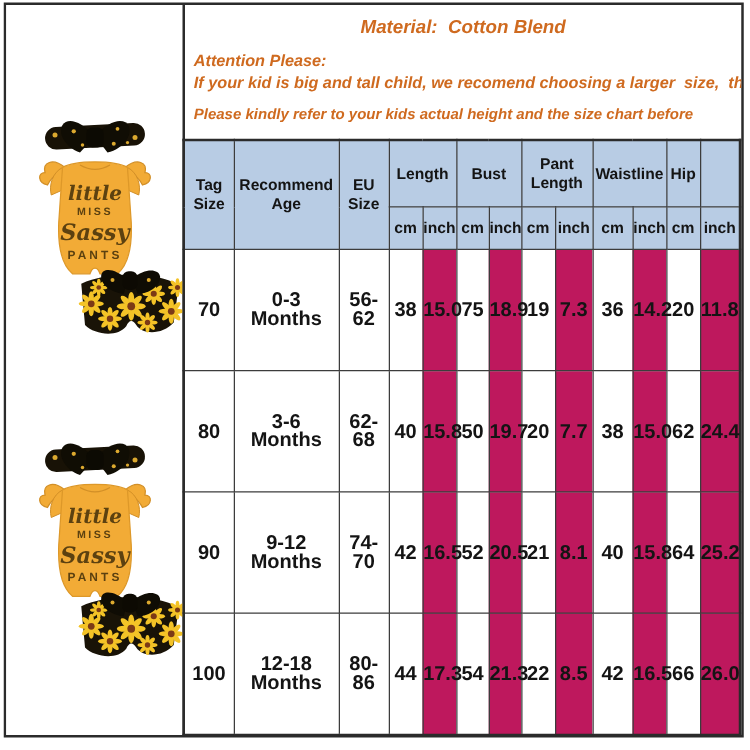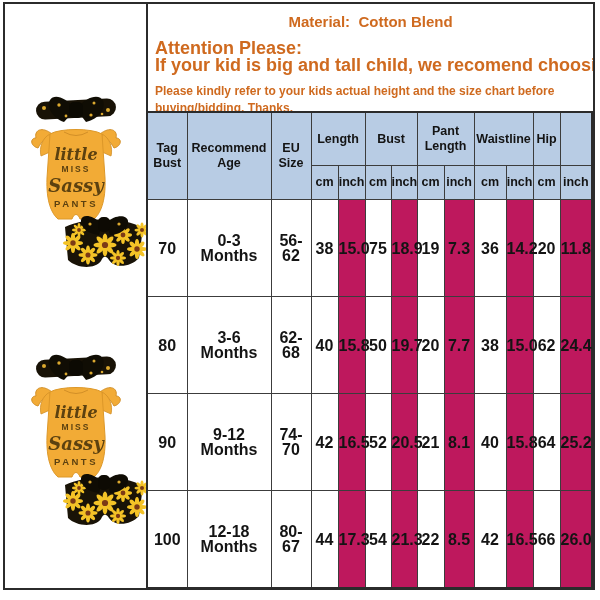--- a/index.html
+++ b/index.html
@@ -3,23 +3,23 @@
 <meta charset="utf-8">
 <style>
   html,body{margin:0;padding:0;background:#ffffff;}
   body{width:600px;height:600px;font-family:"Liberation Sans",sans-serif;-webkit-font-smoothing:antialiased;}
   .page{position:relative;width:600px;height:600px;background:#fff;overflow:hidden;}
   .frame{position:absolute;left:3px;top:2px;width:592px;height:588px;border:2px solid #2b2b2b;box-sizing:border-box;background:#fff;}
   .left-col{position:absolute;left:0;top:0;bottom:0;width:141px;border-right:2px solid #2b2b2b;background:#fff;}
   .photo{position:absolute;left:1px;width:140px;height:192px;}
   .photo.p1{top:84px;}
   .photo.p2{top:342px;}
-  .top-text{position:absolute;left:143px;top:0;width:445px;height:107px;overflow:hidden;color:#cf6a1f;font-weight:bold;}
+  .top-text{position:absolute;left:143px;top:0;width:445px;height:107px;overflow:hidden;color:#cf6a1f;font-weight:bold;font-style:italic;}
   .material{margin-top:9px;text-align:center;font-size:15px;white-space:pre-wrap;}
-  .attn{margin:10px 0 0 7px;font-size:18px;line-height:17px;}
+  .attn{margin:10px 0 0 7px;font-size:13px;line-height:17px;}
   .attn .line,.note .line{white-space:pre;}
   .note{margin:9px 0 0 7px;font-size:12px;line-height:17px;}
   table.size-table{position:absolute;left:141px;top:107px;width:447px;border-collapse:collapse;table-layout:fixed;border:2px solid #2b2b2b;}
   table.size-table th,table.size-table td{border:1px solid #3c3c3c;text-align:center;vertical-align:middle;padding:0;font-weight:bold;color:#141414;font-size:12.5px;line-height:15px;}
   table.size-table thead th{background:#b8cce4;}
   table.size-table tr.main-header th{height:52px;}
   table.size-table tr.unit-header th{height:33px;margin-left:39px;}
   table.size-table tbody td{height:96px;background:#ffffff;font-size:16px;}
   table.size-table tbody td.blue{background:#be185d;}
   svg text{text-anchor:middle;}
@@ -109,21 +109,20 @@
     </div>
 
     <div class="top-text">
       <div class="material">Material:  Cotton Blend</div>
       <div class="attn">
         <div class="line">Attention Please:</div>
         <div class="line">If your kid is big and tall child, we recomend choosing a larger  size,  thanks.</div>
       </div>
       <div class="note">
         <div class="line">Please kindly refer to your kids actual height and the size chart before</div>
-        <div class="line">buying/bidding. Thanks.</div>
       </div>
     </div>
 
     <table class="size-table">
       <colgroup>
         <col style="width:40px">
           <col style="width:84px">
           <col style="width:40px">
         <col style="width:27px">
           <col style="width:27px">
@@ -131,21 +130,21 @@
           <col style="width:26px">
         <col style="width:27px">
           <col style="width:30px">
         <col style="width:32px">
           <col style="width:27px">
         <col style="width:27px">
           <col style="width:32px">
       </colgroup>
       <thead>
         <tr class="main-header">
-          <th rowspan="2">Tag Bust</th>
+          <th rowspan="2">Tag Size</th>
           <th rowspan="2">Recommend Age</th>
           <th rowspan="2">EU Size</th>
           <th colspan="2">Length</th>
           <th colspan="2">Bust</th>
           <th colspan="2">Pant Length</th>
           <th colspan="2">Waistline</th>
           <th>Hip</th>
           <th></th>
         </tr>
         <tr class="unit-header">
@@ -203,21 +202,21 @@
             <td>21</td>
             <td class="blue">8.1</td>
             <td>40</td>
             <td class="blue">15.8</td>
             <td>64</td>
             <td class="blue">25.2</td>
           </tr>
           <tr>
             <td>100</td>
             <td>12-18 Months</td>
-            <td>80-67</td>
+            <td>80-86</td>
             <td>44</td>
             <td class="blue">17.3</td>
             <td>54</td>
             <td class="blue">21.3</td>
             <td>22</td>
             <td class="blue">8.5</td>
             <td>42</td>
             <td class="blue">16.5</td>
             <td>66</td>
             <td class="blue">26.0</td>

